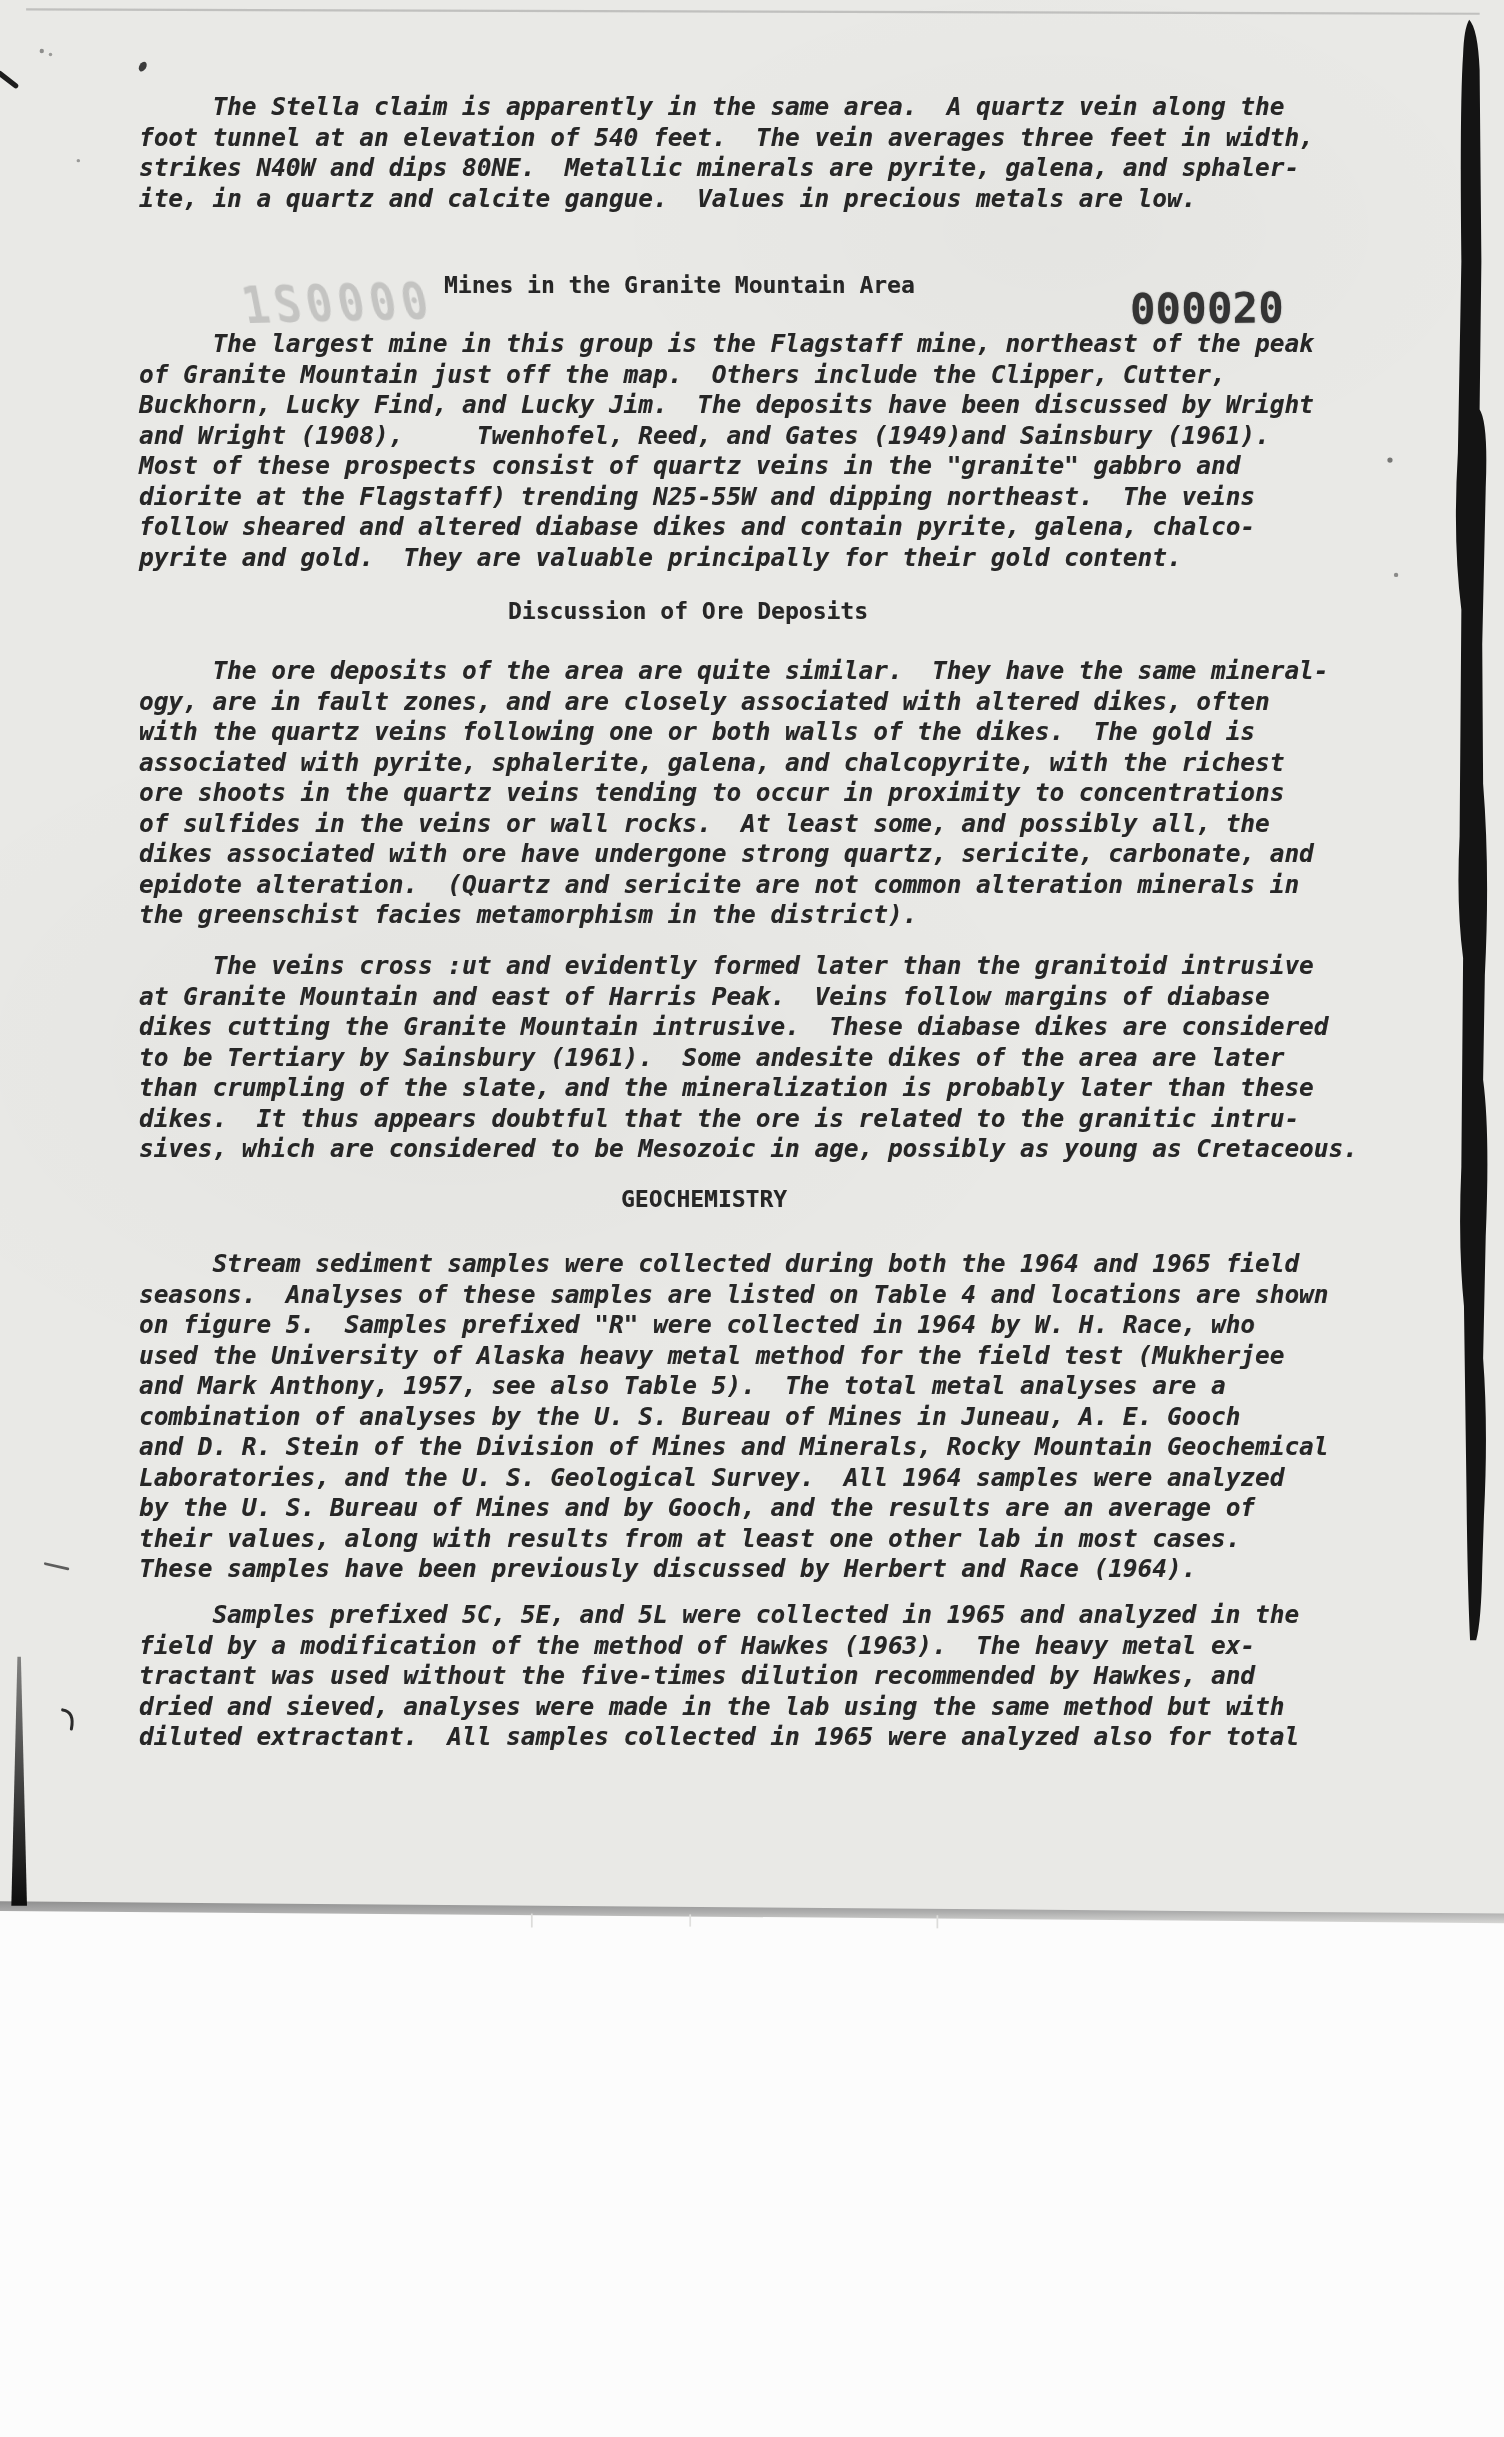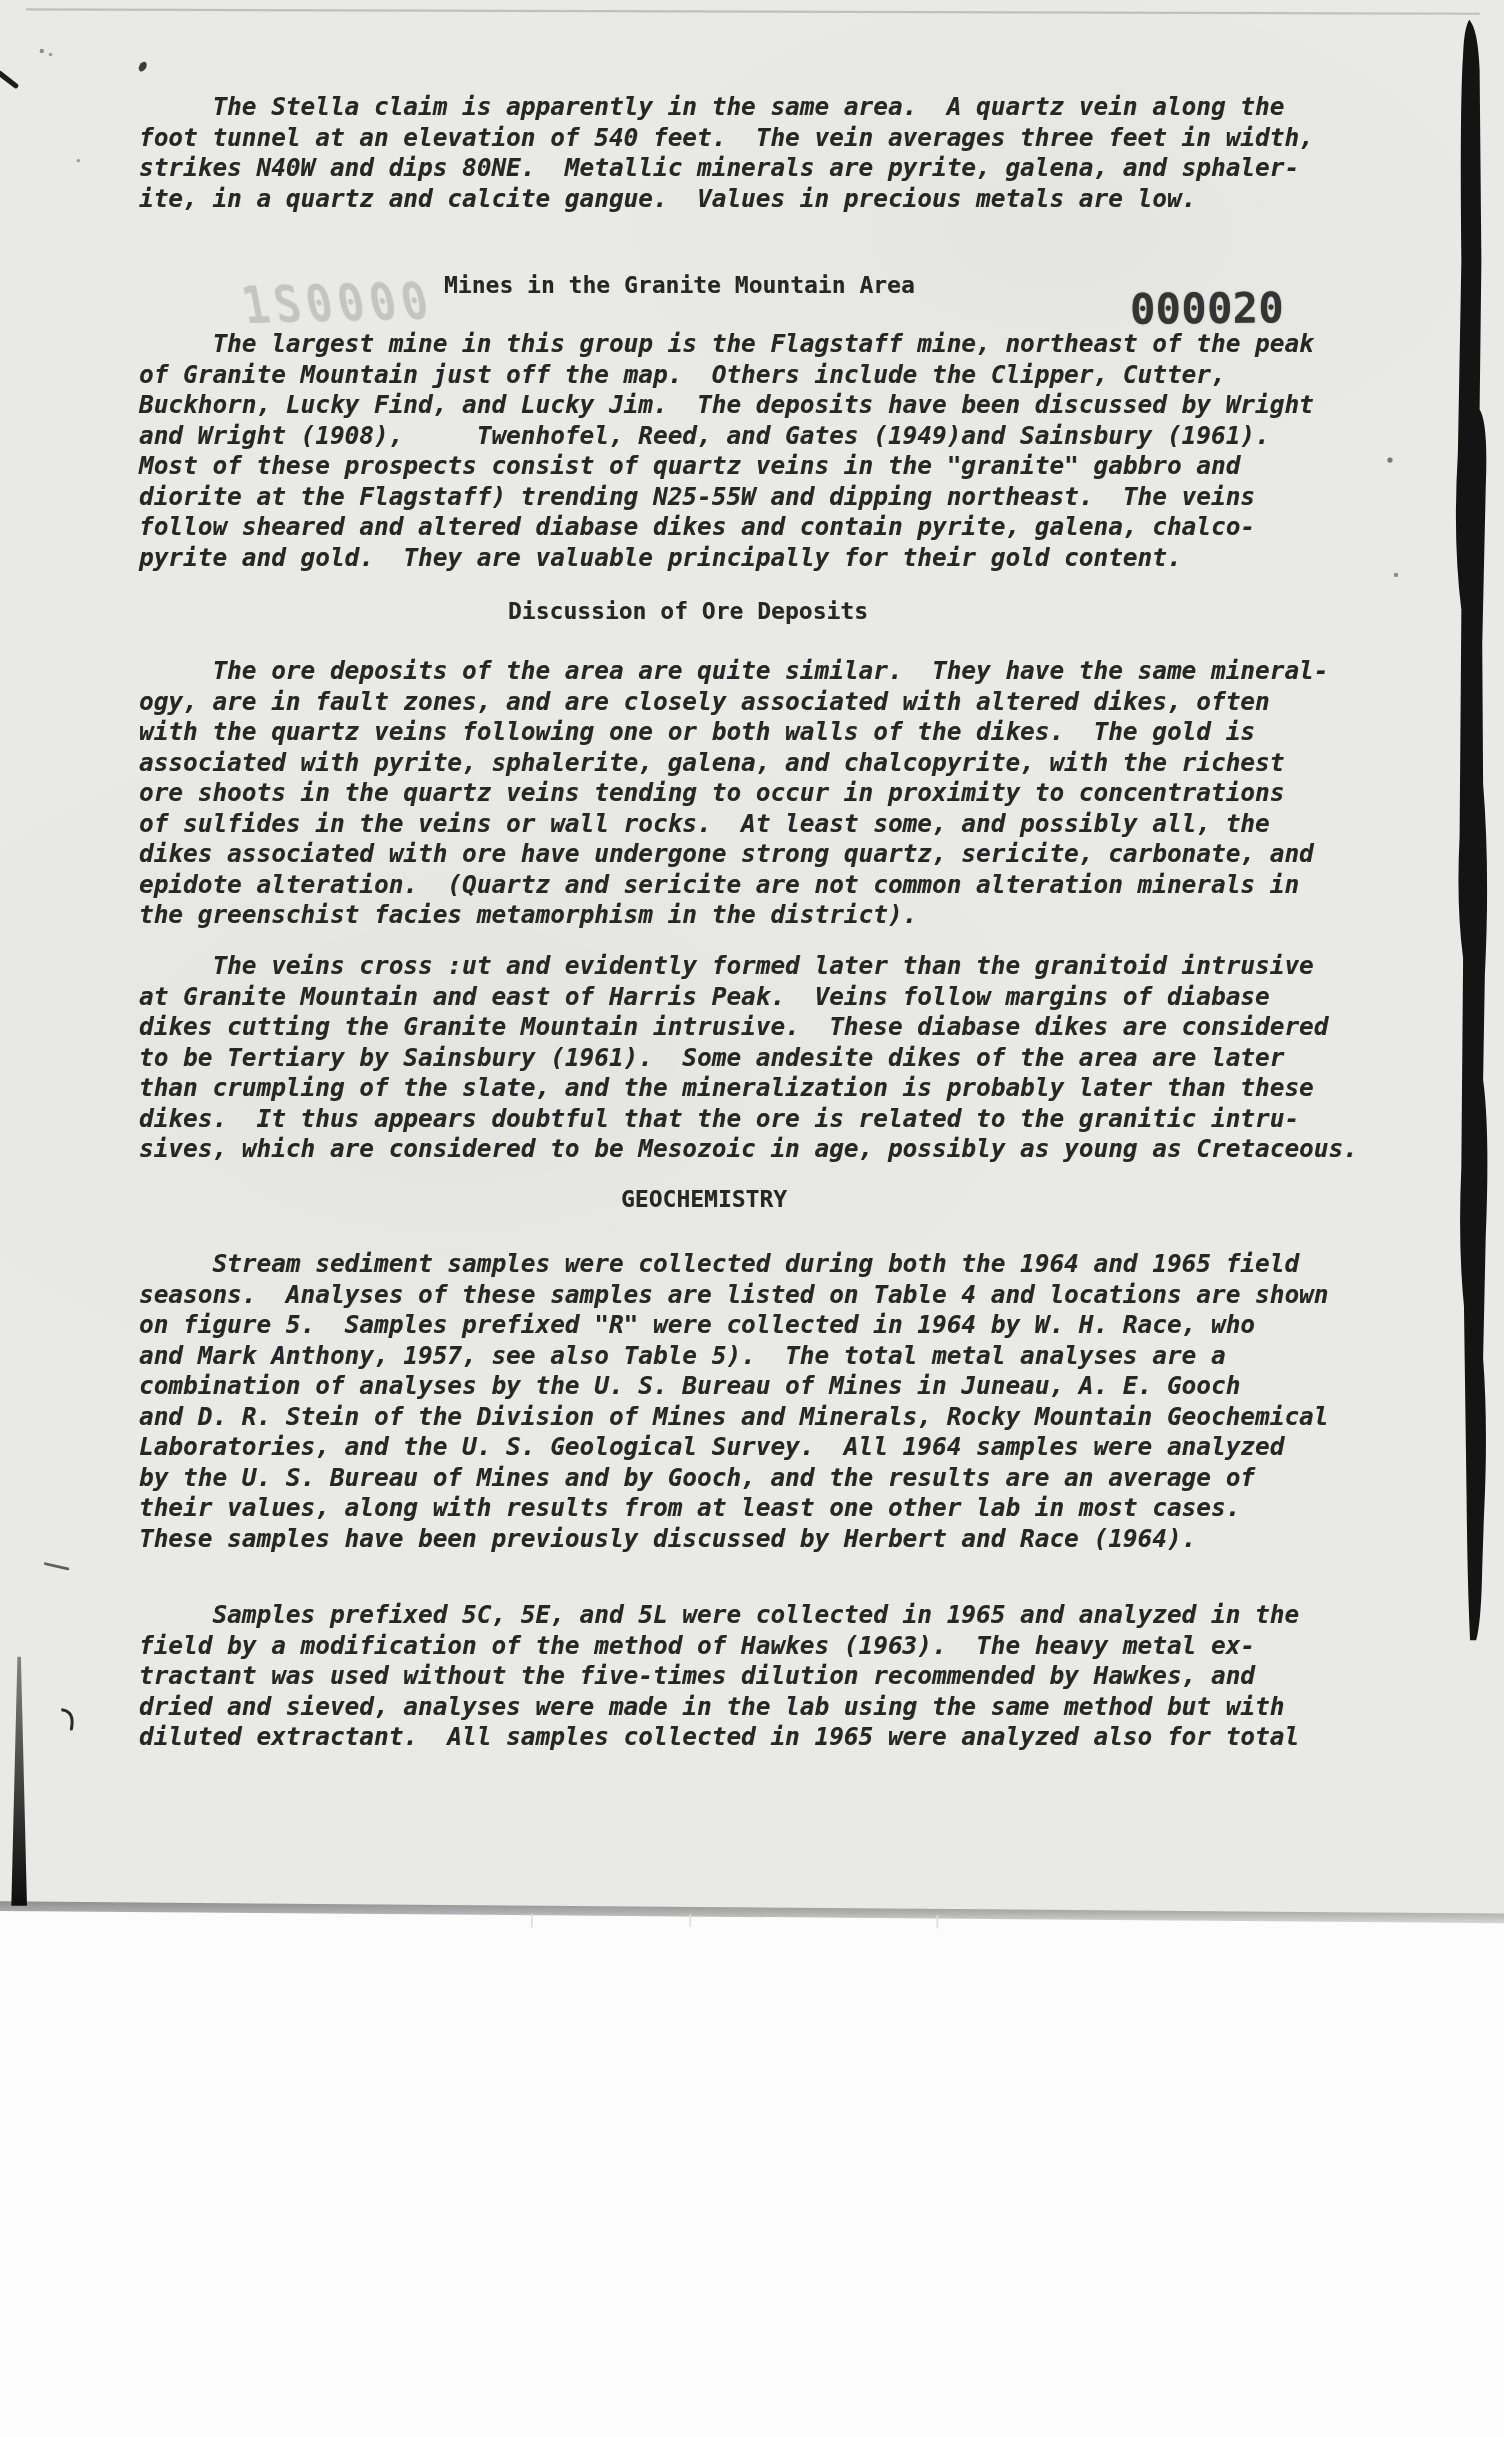--- a/index.html
+++ b/index.html
@@ -103,20 +103,21 @@
     <div class="tline">dikes.  It thus appears doubtful that the ore is related to the granitic intru-</div>
     <div class="tline">sives, which are considered to be Mesozoic in age, possibly as young as Cretaceous.</div>
   </div>
 
   <div class="heading" style="left:621px;top:1184px">GEOCHEMISTRY</div>
 
   <div class="para" style="top:1249px">
     <div class="tline">     Stream sediment samples were collected during both the 1964 and 1965 field</div>
     <div class="tline">seasons.  Analyses of these samples are listed on Table 4 and locations are shown</div>
     <div class="tline">on figure 5.  Samples prefixed "R" were collected in 1964 by W. H. Race, who</div>
+    <div class="tline">used the University of Alaska heavy metal method for the field test (Mukherjee</div>
     <div class="tline">and Mark Anthony, 1957, see also Table 5).  The total metal analyses are a</div>
     <div class="tline">combination of analyses by the U. S. Bureau of Mines in Juneau, A. E. Gooch</div>
     <div class="tline">and D. R. Stein of the Division of Mines and Minerals, Rocky Mountain Geochemical</div>
     <div class="tline">Laboratories, and the U. S. Geological Survey.  All 1964 samples were analyzed</div>
     <div class="tline">by the U. S. Bureau of Mines and by Gooch, and the results are an average of</div>
     <div class="tline">their values, along with results from at least one other lab in most cases.</div>
     <div class="tline">These samples have been previously discussed by Herbert and Race (1964).</div>
   </div>
 
   <div class="para" style="top:1600px">

